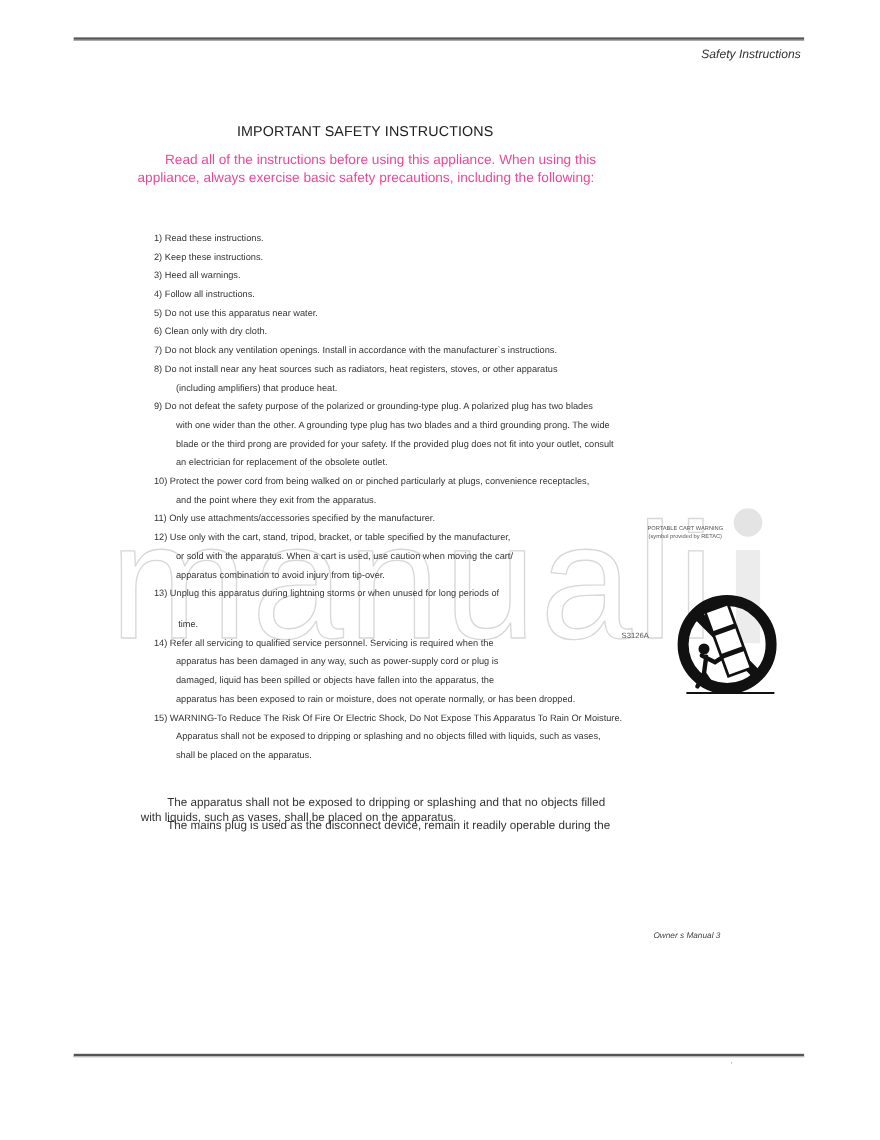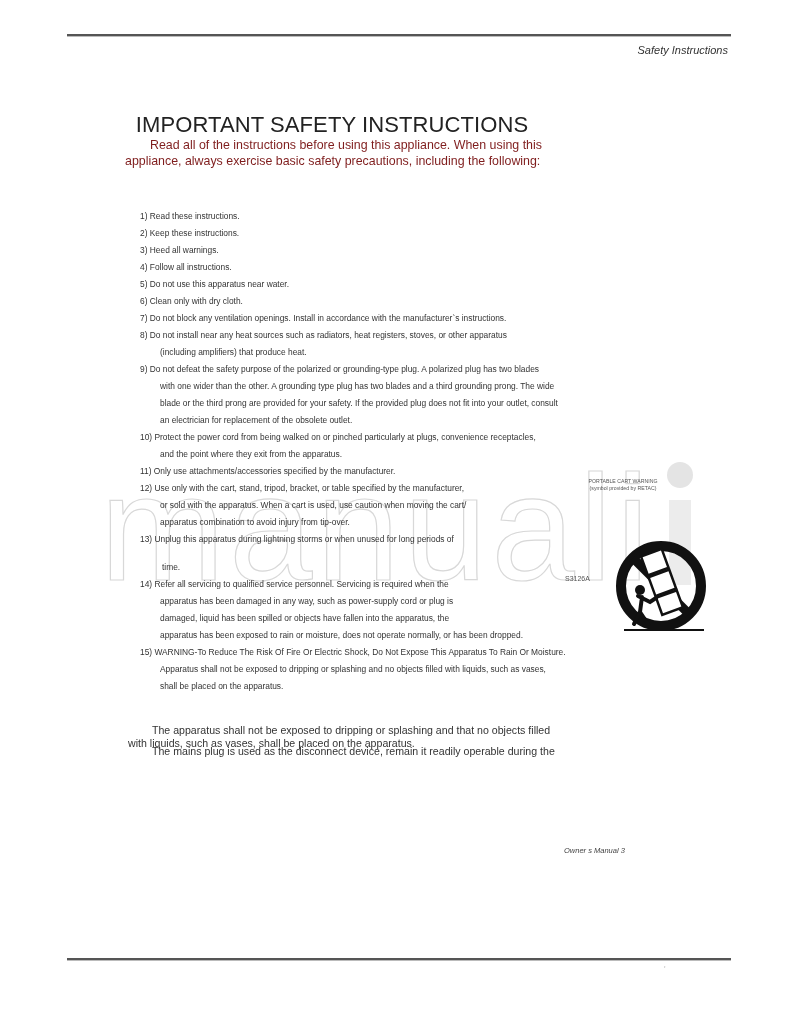--- a/index.html
+++ b/index.html
@@ -12,44 +12,44 @@
       font-size: 11px; font-style: italic; color: #333; margin-top: 24px;
     }
     .rule {
       position: absolute; left: 67px; width: 664px; height: 2px;
       background: #555; border-bottom: 1px solid #bbb;
     }
     .rule.top { top: 34px; }
     .rule.bottom { top: 958px; }
     .main-title {
       position: absolute; left: 0; width: 664px; top: 112px;
-      text-align: center; font-size: 22px; color: #222; letter-spacing: 0.1px;
+      text-align: center; font-size: 13px; color: #222; letter-spacing: 0.1px;
     }
     .intro {
       position: absolute; left: 125px; top: 137px; width: 420px;
-      font-size: 12.4px; line-height: 16px; color: #7f1d1d;
+      font-size: 12.4px; line-height: 16px; color: #ec4899;
     }
     .intro .indent { padding-left: 25px; }
     .list {
       position: absolute; left: 140px; top: 208px; width: 480px;
       font-size: 8.4px; color: #333; margin: 0; padding: 0; list-style: none;
     }
     .list li { line-height: 17px; }
     .list .cont { padding-left: 20px; }
     .list .cont9 { padding-left: 20px; }
     .list .cont13 { padding-left: 22px; margin-top: 11px; }
     .para {
       position: absolute; left: 128px; width: 430px;
       font-size: 10.6px; line-height: 13px; color: #333;
     }
     .para .indent { padding-left: 24px; }
     .para.p1 { top: 704px; margin-top: 20px; }
     .para.p2 { top: 745px; }
     .footer-page {
-      position: absolute; left: 564px; top: 846px;
+      position: absolute; left: 594px; top: 846px;
       font-size: 7.5px; font-style: italic; color: #444; text-align: center;
     }
     .tiny-mark {
       position: absolute; left: 664px; top: 962px; font-size: 6px; color: #555;
     }
     .cart-caption {
       position: absolute; left: 568px; top: 478px; width: 110px;
       text-align: center; font-size: 5.2px; color: #555; line-height: 7px;
     }
     .cart-code {

